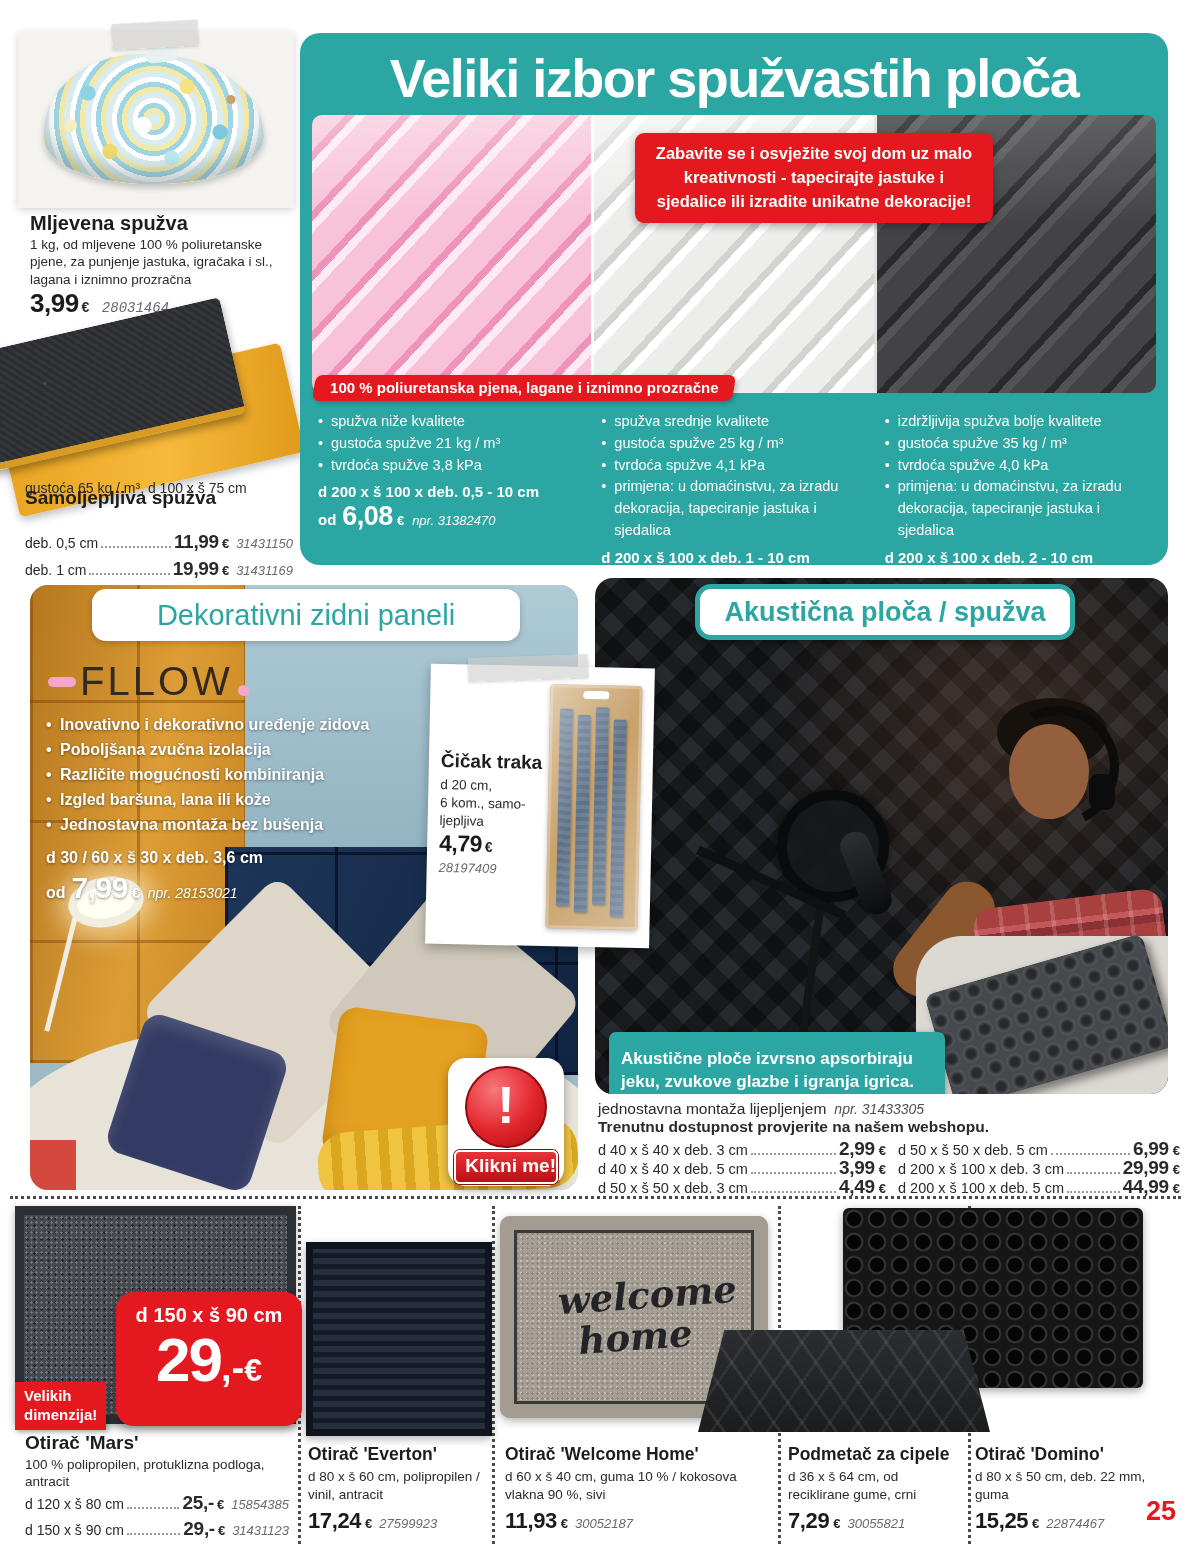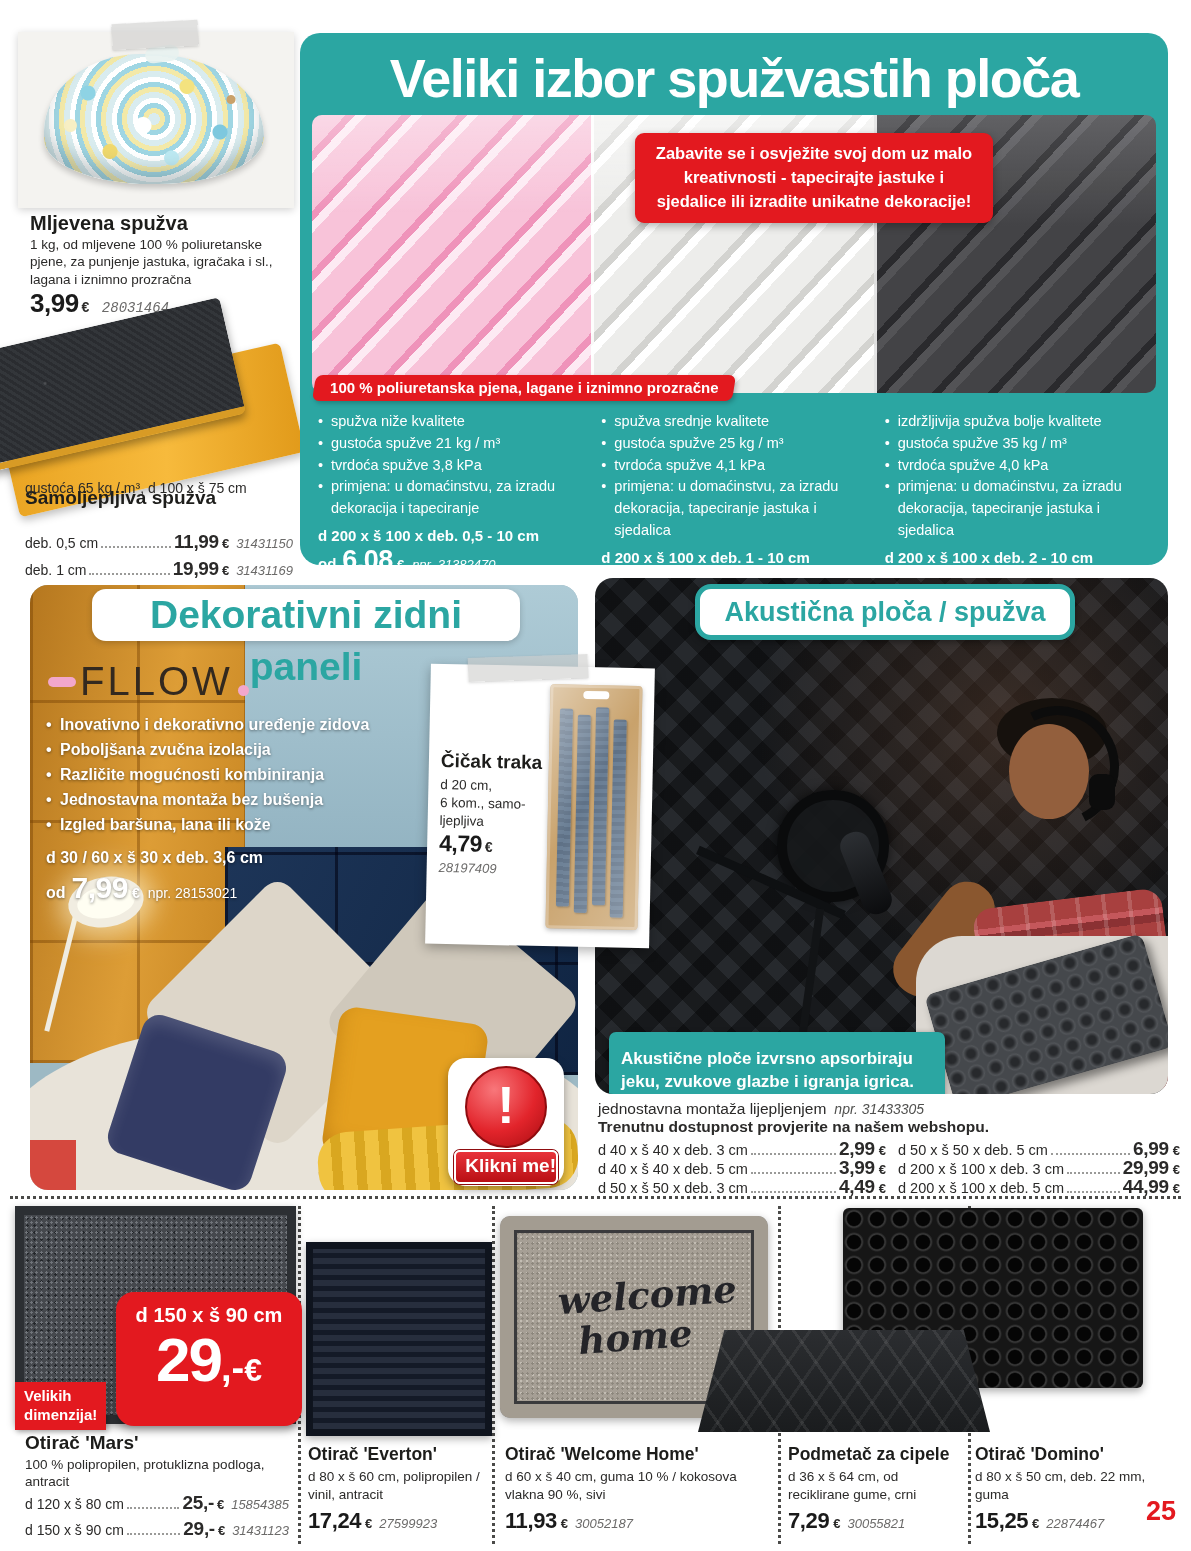--- a/index.html
+++ b/index.html
@@ -98,35 +98,35 @@
        repeating-linear-gradient(90deg,rgba(0,0,15,.55) 0 3px,transparent 3px 110px),
        repeating-linear-gradient(0deg,rgba(0,0,15,.55) 0 3px,transparent 3px 110px),
        linear-gradient(115deg,#1d3558,#102543);}
   .duvet{position:absolute;left:-30px;right:-30px;top:438px;height:200px;background:#e8e3d9;
       border-radius:45% 45% 0 0/60% 60% 0 0;}
   .pillow{position:absolute;border-radius:18px;}
   .lamp-head{position:absolute;left:38px;top:292px;width:58px;height:32px;border-radius:50%;
       background:#fffef2;border:9px solid #f1ede1;transform:rotate(-10deg);box-shadow:0 0 24px 10px rgba(255,250,220,.55);}
   .lamp-stem{position:absolute;left:30px;top:318px;width:5px;height:130px;background:#efece2;transform:rotate(14deg);}
   .red-table{position:absolute;left:0;top:555px;width:46px;height:50px;background:#d5483e;}
-  .dekor-header{background:#fff;border-radius:14px;text-align:center;color:#2BA6A2;font-weight:bold;
-      font-size:39px;line-height:52px;box-shadow:0 2px 6px rgba(0,0,0,.2);}
+  .dekor-header{background:#fff;border-radius:14px;text-align:center;color:#2BA6A2;font-weight:normal;
+      font-size:29px;line-height:52px;box-shadow:0 2px 6px rgba(0,0,0,.2);}
   .brand{display:flex;align-items:center;}
   .brand .dash{width:28px;height:10px;border-radius:5px;background:#f2a7cb;margin-right:4px;}
   .brand .word{font-size:40px;letter-spacing:3px;color:#33291f;font-weight:500;}
   .brand .dot{width:11px;height:11px;border-radius:50%;background:#f2a7cb;margin:18px 0 0 5px;}
   .dekor-bullets{margin:0;padding:0;list-style:none;color:#fff;text-shadow:0 1px 3px rgba(0,0,0,.45);}
   .dekor-bullets li{font-weight:bold;font-size:16px;line-height:1.56;padding-left:14px;position:relative;}
   .dekor-bullets li:before{content:"•";position:absolute;left:0;}
   .dekor-dims{color:#fff;font-weight:bold;font-size:16px;text-shadow:0 1px 3px rgba(0,0,0,.45);}
   .dekor-price{color:#fff;display:flex;align-items:baseline;text-shadow:0 1px 3px rgba(0,0,0,.45);}
   .dekor-price .pfx{font-weight:bold;font-size:16px;margin-right:6px;}
   .dekor-price .num{font-weight:bold;font-size:30px;letter-spacing:-.5px;}
   .dekor-price .cur{font-weight:bold;font-size:14px;margin:0 8px 0 4px;}
-  .dekor-price .npr{font-size:14px;}
+  .dekor-price .npr{font-style:italic;font-size:14px;}
 
   
   .cicak-card{background:#fff;transform:rotate(1.2deg);box-shadow:0 4px 12px rgba(0,0,0,.3);}
   .pkg{position:absolute;right:12px;top:18px;width:92px;height:244px;background:#c49a5f;border-radius:4px;
       box-shadow:inset 0 0 0 3px rgba(255,255,255,.25),0 2px 5px rgba(0,0,0,.25);}
   .pkg:before{content:"";position:absolute;left:50%;top:6px;width:26px;height:8px;margin-left:-13px;
       background:#fff;border-radius:4px;}
   .pkg .shine{position:absolute;inset:0;background:linear-gradient(120deg,rgba(255,255,255,.5),rgba(255,255,255,.08) 45%,rgba(255,255,255,.35));border-radius:4px;}
   .strip{position:absolute;top:24px;width:13px;height:198px;border-radius:2px;
       background:repeating-linear-gradient(0deg,#5d738b 0 4px,#51657c 4px 8px);box-shadow:1px 1px 2px rgba(0,0,0,.3);}
@@ -270,21 +270,20 @@
     <div class="abs promo-box" style="left:335px;top:100px;width:330px;">Zabavite se i osvježite svoj dom uz malo kreativnosti - tapecirajte jastuke i sjedalice ili izradite unikatne dekoracije!</div>
     <div class="abs ribbon" style="left:14px;top:342px;">
       <span>100 % poliuretanska pjena, lagane i iznimno prozračne</span>
     </div>
     <div class="abs hero-cols" style="left:18px;top:378px;width:838px;">
       <div class="hero-col">
         <ul>
           <li>spužva niže kvalitete</li>
           <li>gustoća spužve 21 kg / m³</li>
           <li>tvrdoća spužve 3,8 kPa</li>
-          <li>primjena: u domaćinstvu, za izradu dekoracija i tapeciranje</li>
         </ul>
         <div class="hero-dims">d 200 x š 100 x deb. 0,5 - 10 cm</div>
         <div class="hero-price">
           <span class="pfx">od</span>
           <span class="num">6,08</span>
           <span class="cur">€</span>
           <span class="npr">npr. 31382470</span>
         </div>
       </div>
       <div class="hero-col">
@@ -337,22 +336,22 @@
     <div class="abs dekor-header" style="left:62px;top:4px;width:428px;height:52px;">Dekorativni zidni paneli</div>
     <div class="abs brand" style="left:18px;top:74px;">
       <span class="dash"></span>
       <span class="word">FLLOW</span>
       <span class="dot"></span>
     </div>
     <ul class="abs dekor-bullets" style="left:16px;top:128px;width:420px;">
       <li>Inovativno i dekorativno uređenje zidova</li>
       <li>Poboljšana zvučna izolacija</li>
       <li>Različite mogućnosti kombiniranja</li>
+      <li>Izgled baršuna, lana ili kože</li>
       <li>Jednostavna montaža bez bušenja</li>
-      <li>Izgled baršuna, lana ili kože</li>
     </ul>
     <div class="abs dekor-dims" style="left:16px;top:264px;">d 30 / 60 x š 30 x deb. 3,6 cm</div>
     <div class="abs dekor-price" style="left:16px;top:286px;">
       <span class="pfx">od</span>
       <span class="num">7,99</span>
       <span class="cur">€</span>
       <span class="npr">npr. 28153021</span>
     </div>
   </div>
 

